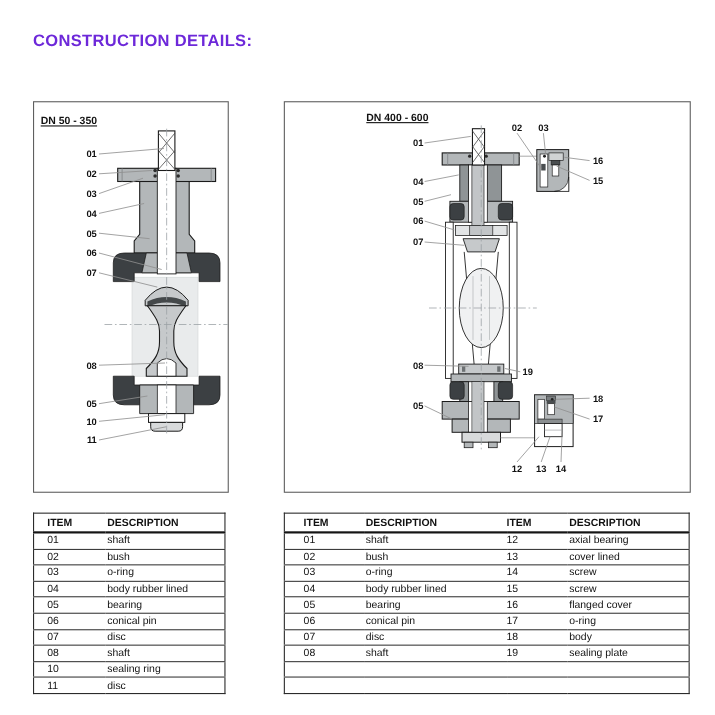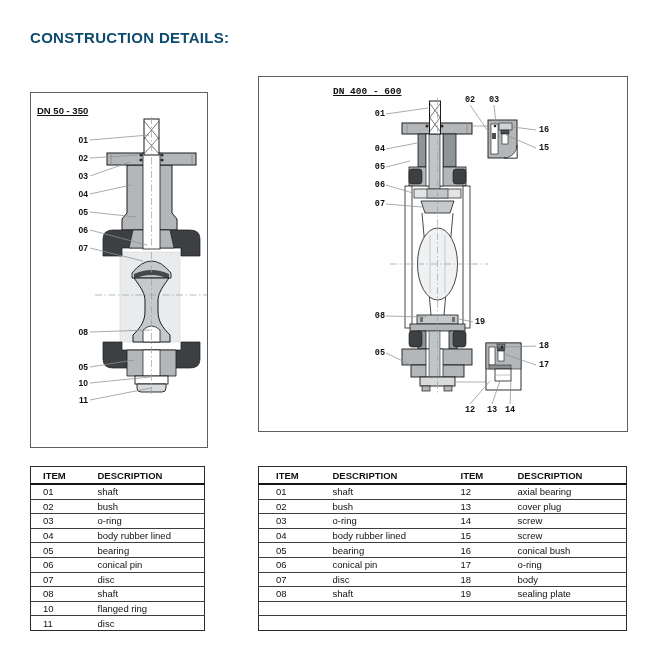--- a/index.html
+++ b/index.html
@@ -1,19 +1,19 @@
 <!DOCTYPE html>
 <html><head>
 <meta charset="utf-8">
 <style>
   html,body{margin:0;padding:0;background:#fff;}
   .stage{position:relative;width:650px;height:650px;background:#fff;
          font-family:"Liberation Sans",sans-serif;overflow:hidden;}
   .section-title{position:absolute;margin:0;font-size:15px;font-weight:bold;
-         color:#0c4a6e;letter-spacing:.3px;white-space:nowrap;}
+         color:#6d28d9;letter-spacing:.3px;white-space:nowrap;}
   .diagram-box{position:absolute;border:1px solid #5f5f5f;background:#fff;margin-top:24px;}
   .dn-label{position:absolute;font-size:9.5px;font-weight:bold;color:#111;
          text-decoration:underline;white-space:nowrap;}
   .co{position:absolute;font-size:8.5px;font-weight:bold;color:#111;
       width:24px;text-align:right;line-height:10px;}
   .co.ctr{text-align:center;width:16px;}
   .co.lft{text-align:left;width:22px;}
   svg.draw{position:absolute;left:0;top:0;}
   table.parts{position:absolute;border-collapse:collapse;table-layout:fixed;
       background:#fff;border:1px solid #2b2b2b;font-size:9.5px;color:#111;}
@@ -110,21 +110,21 @@
     <div class="co" style="left:33px;top:96px;">04</div>
     <div class="co" style="left:33px;top:114px;">05</div>
     <div class="co" style="left:33px;top:132px;">06</div>
     <div class="co" style="left:33px;top:150px;">07</div>
     <div class="co" style="left:33px;top:234px;">08</div>
     <div class="co" style="left:33px;top:269px;">05</div>
     <div class="co" style="left:33px;top:285px;">10</div>
     <div class="co" style="left:33px;top:302px;">11</div>
   </div>
 
-  <div class="diagram-box" style="left:258px;top:52px;width:368px;height:354px;font-family:Liberation Mono, monospace;">
+  <div class="diagram-box" style="left:258px;top:68px;width:368px;height:354px;">
 
     <svg class="draw" width="368" height="354" viewBox="0 0 368 354">
       <g>
 
         <rect x="143" y="46" width="70" height="11" fill="#b3b7b9" stroke="#1a1a1a" stroke-width="1"></rect>
         <line x1="148" y1="46" x2="148" y2="57" stroke="#7d8183" stroke-width="0.7"></line>
         <line x1="208" y1="46" x2="208" y2="57" stroke="#7d8183" stroke-width="0.7"></line>
 
         <rect x="159" y="57" width="8" height="33" fill="#8f9496" stroke="#1a1a1a" stroke-width="0.8"></rect>
         <rect x="184" y="57" width="13" height="33" fill="#8f9496" stroke="#1a1a1a" stroke-width="0.8"></rect>
@@ -294,21 +294,21 @@
         <tr>
           <td>07</td>
           <td>disc</td>
         </tr>
         <tr>
           <td>08</td>
           <td>shaft</td>
         </tr>
         <tr>
           <td>10</td>
-          <td>flanged ring</td>
+          <td>sealing ring</td>
         </tr>
         <tr>
           <td>11</td>
           <td>disc</td>
         </tr>
       </tbody>
     </table>
 
   <table class="parts" id="tbl-large" style="left:258px;top:466px;width:368px;">
     <colgroup>
@@ -329,39 +329,39 @@
         <tr>
           <td>01</td>
           <td>shaft</td>
           <td>12</td>
           <td>axial bearing</td>
         </tr>
         <tr>
           <td>02</td>
           <td>bush</td>
           <td>13</td>
-          <td>cover plug</td>
+          <td>cover lined</td>
         </tr>
         <tr>
           <td>03</td>
           <td>o-ring</td>
           <td>14</td>
           <td>screw</td>
         </tr>
         <tr>
           <td>04</td>
           <td>body rubber lined</td>
           <td>15</td>
           <td>screw</td>
         </tr>
         <tr>
           <td>05</td>
           <td>bearing</td>
           <td>16</td>
-          <td>conical bush</td>
+          <td>flanged cover</td>
         </tr>
         <tr>
           <td>06</td>
           <td>conical pin</td>
           <td>17</td>
           <td>o-ring</td>
         </tr>
         <tr>
           <td>07</td>
           <td>disc</td>

